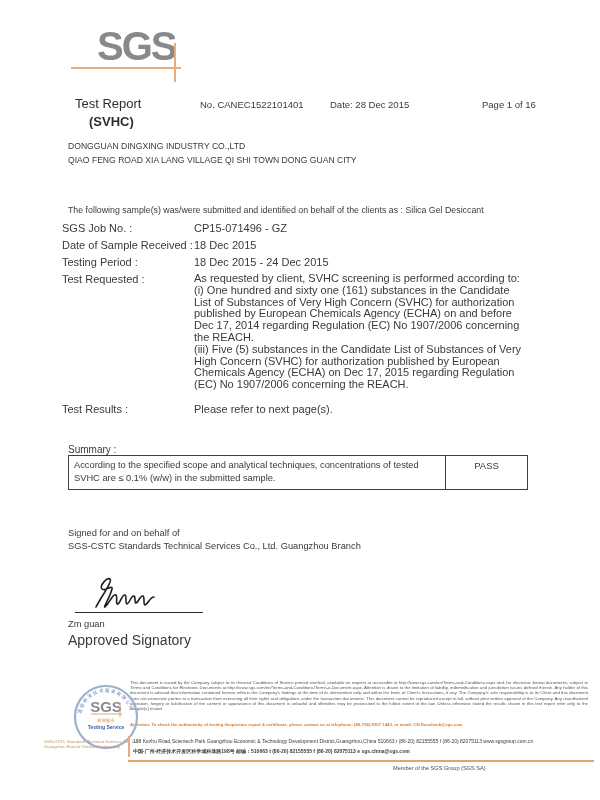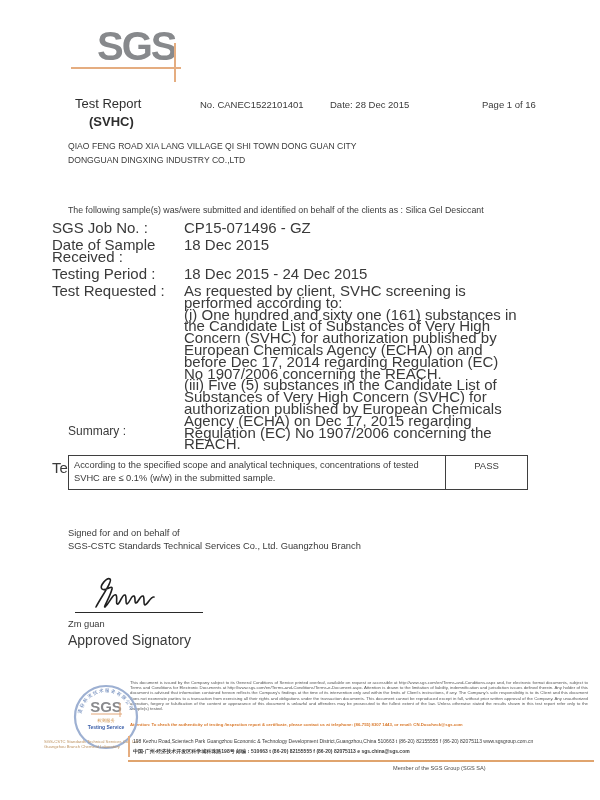--- a/index.html
+++ b/index.html
@@ -13,28 +13,28 @@
   .logo-hline{position:absolute;left:71px;top:67px;width:110px;height:2px;background:#e5ad80;}
   .logo-vline{position:absolute;left:174px;top:43px;width:2px;height:39px;background:#e5ad80;}
   
   .title{position:absolute;left:75px;top:96px;font-size:13px;font-weight:normal;color:#2e2e2e;}
   .subtitle{position:absolute;left:89px;top:114px;font-size:13px;font-weight:bold;color:#2e2e2e;}
   .meta{position:absolute;top:99px;font-size:9.5px;color:#3a3a3a;}
   .meta-no{left:200px;} .meta-date{left:330px;} .meta-page{left:482px;}
   .client{position:absolute;left:68px;top:139px;font-size:8.6px;line-height:14px;color:#3a3a3a;}
   
   .intro{position:absolute;left:68px;top:205px;width:490px;font-size:8.8px;}
-  .fields{position:absolute;left:52px;top:222px;width:475px;font-size:15px;}
+  .fields{position:absolute;left:62px;top:222px;width:475px;font-size:11px;}
   .frow{display:flex;align-items:flex-start;line-height:12px;margin-bottom:5px;}
   .flabel{width:132px;flex:none;}
   .fvalue{width:335px;}
   .fpara{width:335px;line-height:11.8px;margin:0;}
   .frow.req{margin-bottom:12px;}
   
-  .summary-label{position:absolute;left:68px;top:424px;font-size:12px;}
+  .summary-label{position:absolute;left:68px;top:444px;font-size:10px;}
   .summary-table{position:absolute;left:68px;top:455px;width:458px;border:1.2px solid #3f3f3f;
     display:flex;background:#fff;}
   .summary-text{width:366px;flex:none;padding:3px 5px 4px 5px;font-size:9.3px;line-height:13px;
     border-right:1.2px solid #3f3f3f;}
   .summary-verdict{flex:1;text-align:center;padding-top:4px;font-size:9.5px;}
   
   .signed-for{position:absolute;left:68px;top:527px;font-size:9.3px;line-height:12.5px;}
   .sig-art{position:absolute;left:92px;top:576px;}
   .sig-line{position:absolute;left:75px;top:612px;width:128px;height:0;
     border-bottom:1.7px solid #2a2a2a;}
@@ -66,22 +66,22 @@
     <span class="logo-vline"></span>
   </div>
 
   <div class="title">Test Report</div>
   <div class="subtitle">(SVHC)</div>
   <div class="meta meta-no">No. CANEC1522101401</div>
   <div class="meta meta-date">Date: 28 Dec 2015</div>
   <div class="meta meta-page">Page 1 of 16</div>
 
   <div class="client">
+    <div>DONGGUAN DINGXING INDUSTRY CO.,LTD</div>
     <div>QIAO FENG ROAD XIA LANG VILLAGE QI SHI TOWN DONG GUAN CITY</div>
-    <div>DONGGUAN DINGXING INDUSTRY CO.,LTD</div>
   </div>
 
   <div class="intro">The following sample(s) was/were submitted and identified on behalf of the clients as : Silica Gel Desiccant</div>
 
   <div class="fields">
     <div class="frow">
       <span class="flabel">SGS Job No. :</span>
       <span class="fvalue">CP15-071496 - GZ</span>
     </div>
     <div class="frow">

